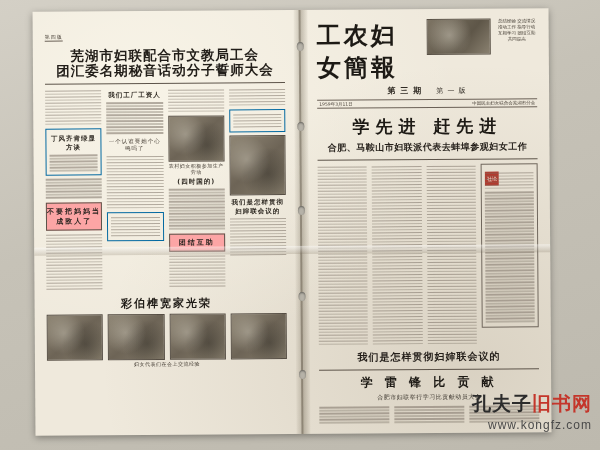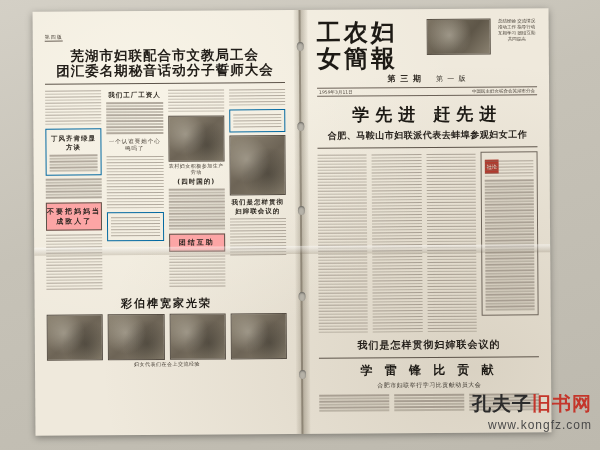--- a/index.html
+++ b/index.html
@@ -56,21 +56,21 @@
   .photo{background:linear-gradient(140deg,#8f8675,#6d6456 50%,#847b6a);border:1px solid #564e44;height:44px;position:relative;overflow:hidden;}
   .photo.tall{height:58px;}
   .photo:after{content:"";position:absolute;inset:0;
     background:
       radial-gradient(circle at 30% 40%, rgba(230,225,210,.35), rgba(0,0,0,0) 45%),
       radial-gradient(circle at 70% 65%, rgba(20,18,14,.35), rgba(0,0,0,0) 50%);}
   .cap{font-size:5px;text-align:center;color:#433c33;margin-top:1px;letter-spacing:.5px;}
 
   
   .masthead{display:flex;align-items:flex-start;gap:6px;}
-  .mast-title{font-family:"DejaVu Serif",serif;font-size:24px;font-weight:bold;letter-spacing:3px;color:#1d1a15;line-height:26px;flex:1;}
+  .mast-title{font-family:"DejaVu Serif",serif;font-size:24px;font-weight:bold;letter-spacing:3px;color:#1d1a15;line-height:32px;flex:1;}
   .mast-photo{width:62px;height:34px;border:1px solid #5a5247;background:linear-gradient(130deg,#7d7464,#5e5648 60%,#8a8170);position:relative;overflow:hidden;}
   .mast-photo:after{content:"";position:absolute;inset:0;background:radial-gradient(circle at 35% 45%,rgba(235,230,215,.4),rgba(0,0,0,0) 50%);}
   .mast-side{font-size:4.5px;line-height:6px;color:#443d34;text-align:center;width:40px;}
   .issue{display:flex;justify-content:center;align-items:center;gap:14px;font-size:7px;color:#2e2922;letter-spacing:1px;margin-top:2px;}
   .issue b{font-size:8px;}
   .dateline{display:flex;justify-content:space-between;font-size:4.5px;color:#4a4239;border-top:1px solid #6b6157;border-bottom:1px solid #6b6157;padding:1px 2px;margin-top:3px;}
   .hl1{text-align:center;font-size:17px;font-weight:bold;letter-spacing:6px;color:#1d1a15;margin:7px 0 3px;font-family:"DejaVu Serif",serif;}
   .hl2{text-align:center;font-size:9px;font-weight:bold;letter-spacing:.5px;color:#241f1a;margin-bottom:4px;}
   .rcols{display:flex;gap:5px;margin-top:3px;}
   .rbox{border:1px solid #6f665c;padding:3px;margin-top:4px;}

